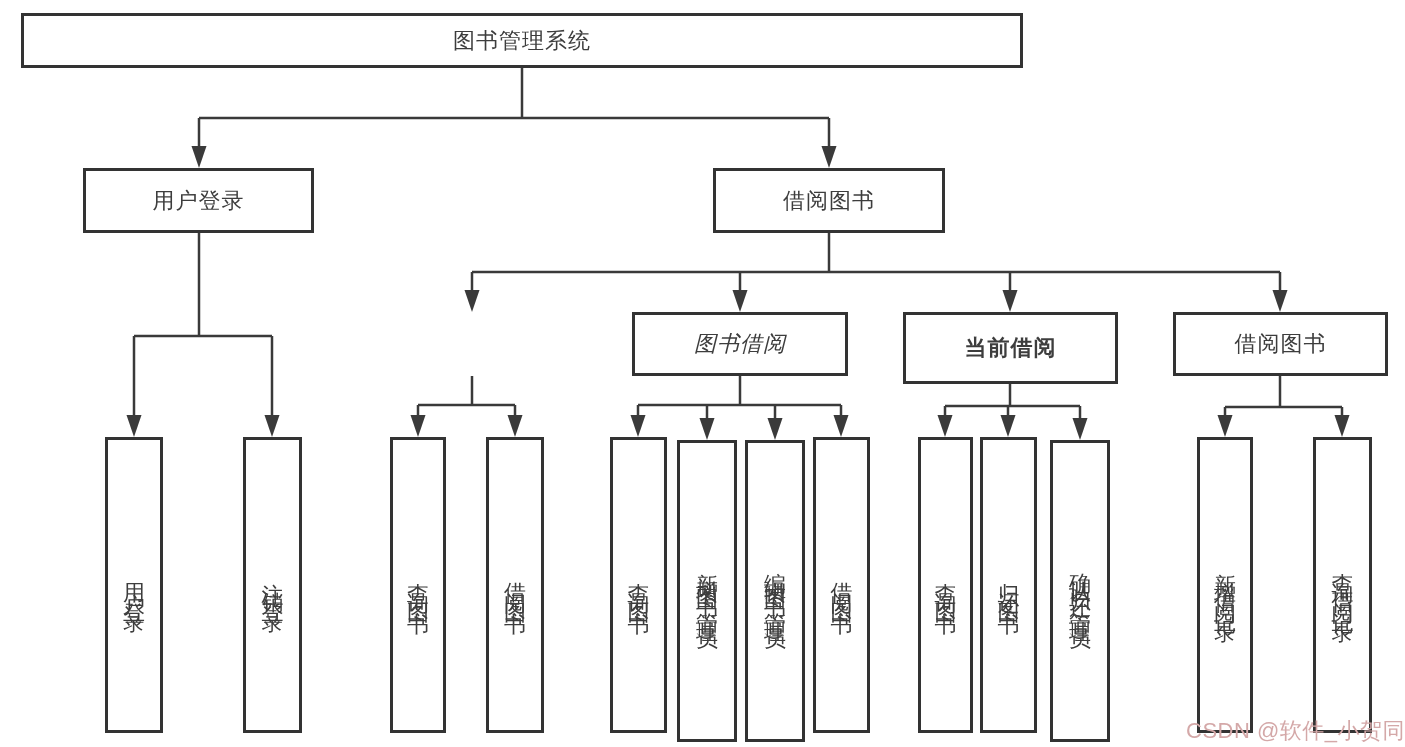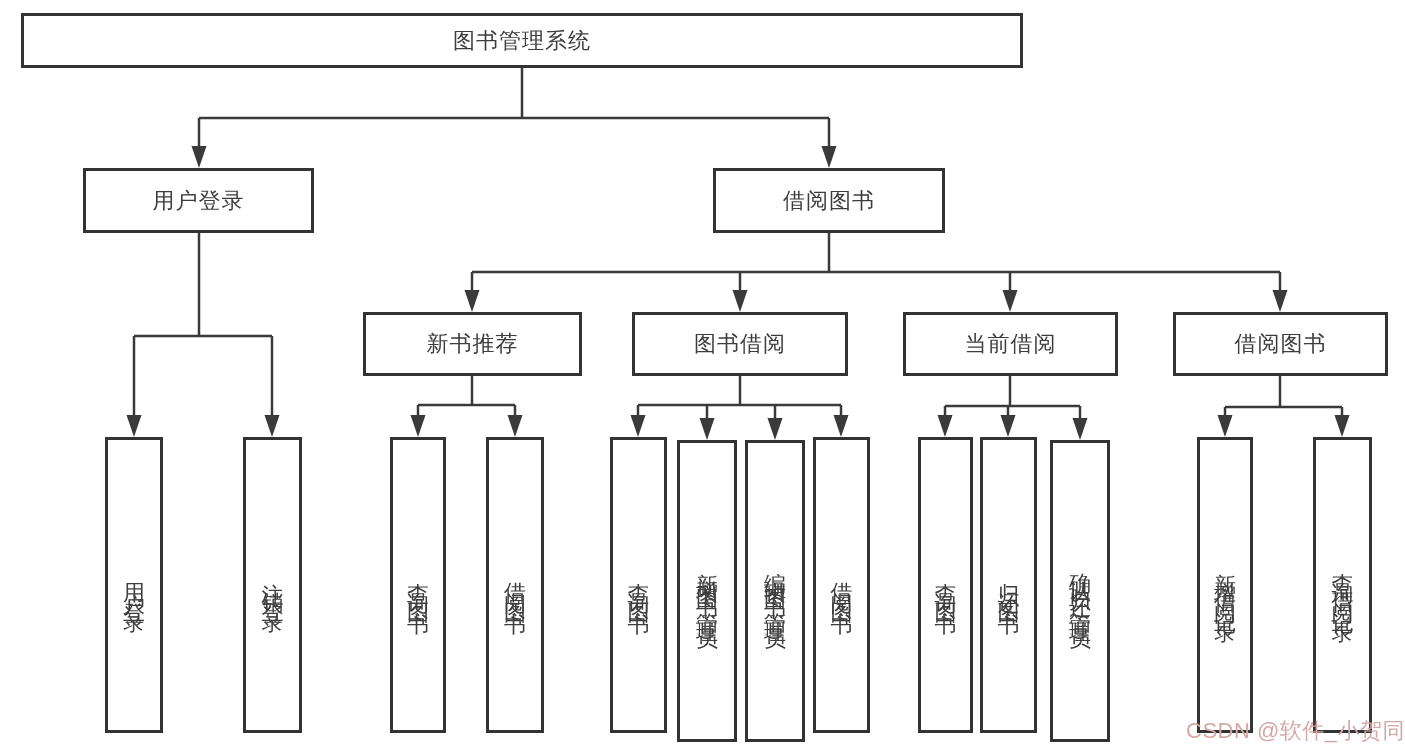--- a/index.html
+++ b/index.html
@@ -123,23 +123,22 @@
     <polygon class="carrow" points="1217.5,415 1232.5,415 1225,437"></polygon>
     <path class="cline" d="M1342,407 V415"></path>
     <polygon class="carrow" points="1334.5,415 1349.5,415 1342,437"></polygon>
   </svg>
 
   <div class="hbox" style="left:21px; top:13px; width:1002px; height:55px;">图书管理系统</div>
 
   <div class="hbox" style="left:83px; top:168px; width:231px; height:65px;">用户登录</div>
   <div class="hbox" style="left:713px; top:168px; width:232px; height:65px;">借阅图书</div>
 
-  <div class="hbox" style="left:363px; top:312px; width:219px; height:64px;">新书推荐</div>
-  <div class="hbox" style="left:632px; top:312px; width:216px; height:64px;">图书借阅</div>
-  <div class="hbox" style="left:903px; top:312px; width:215px; height:64px;">当前借阅</div>
+  <div class="hbox" style="left:632px; top:312px; width:216px; height:64px;font-style:italic;">图书借阅</div>
+  <div class="hbox" style="left:903px; top:312px; width:215px; height:72px;font-weight:bold;">当前借阅</div>
   <div class="hbox" style="left:1173px; top:312px; width:215px; height:64px;">借阅图书</div>
 
   <div class="vbox" style="left:105px; top:437px; width:58px; height:296px;">
     <span class="vtxt">用户登录</span>
   </div>
   <div class="vbox" style="left:243px; top:437px; width:59px; height:296px;">
     <span class="vtxt">注销登录</span>
   </div>
 
   <div class="vbox" style="left:390px; top:437px; width:56px; height:296px;">

